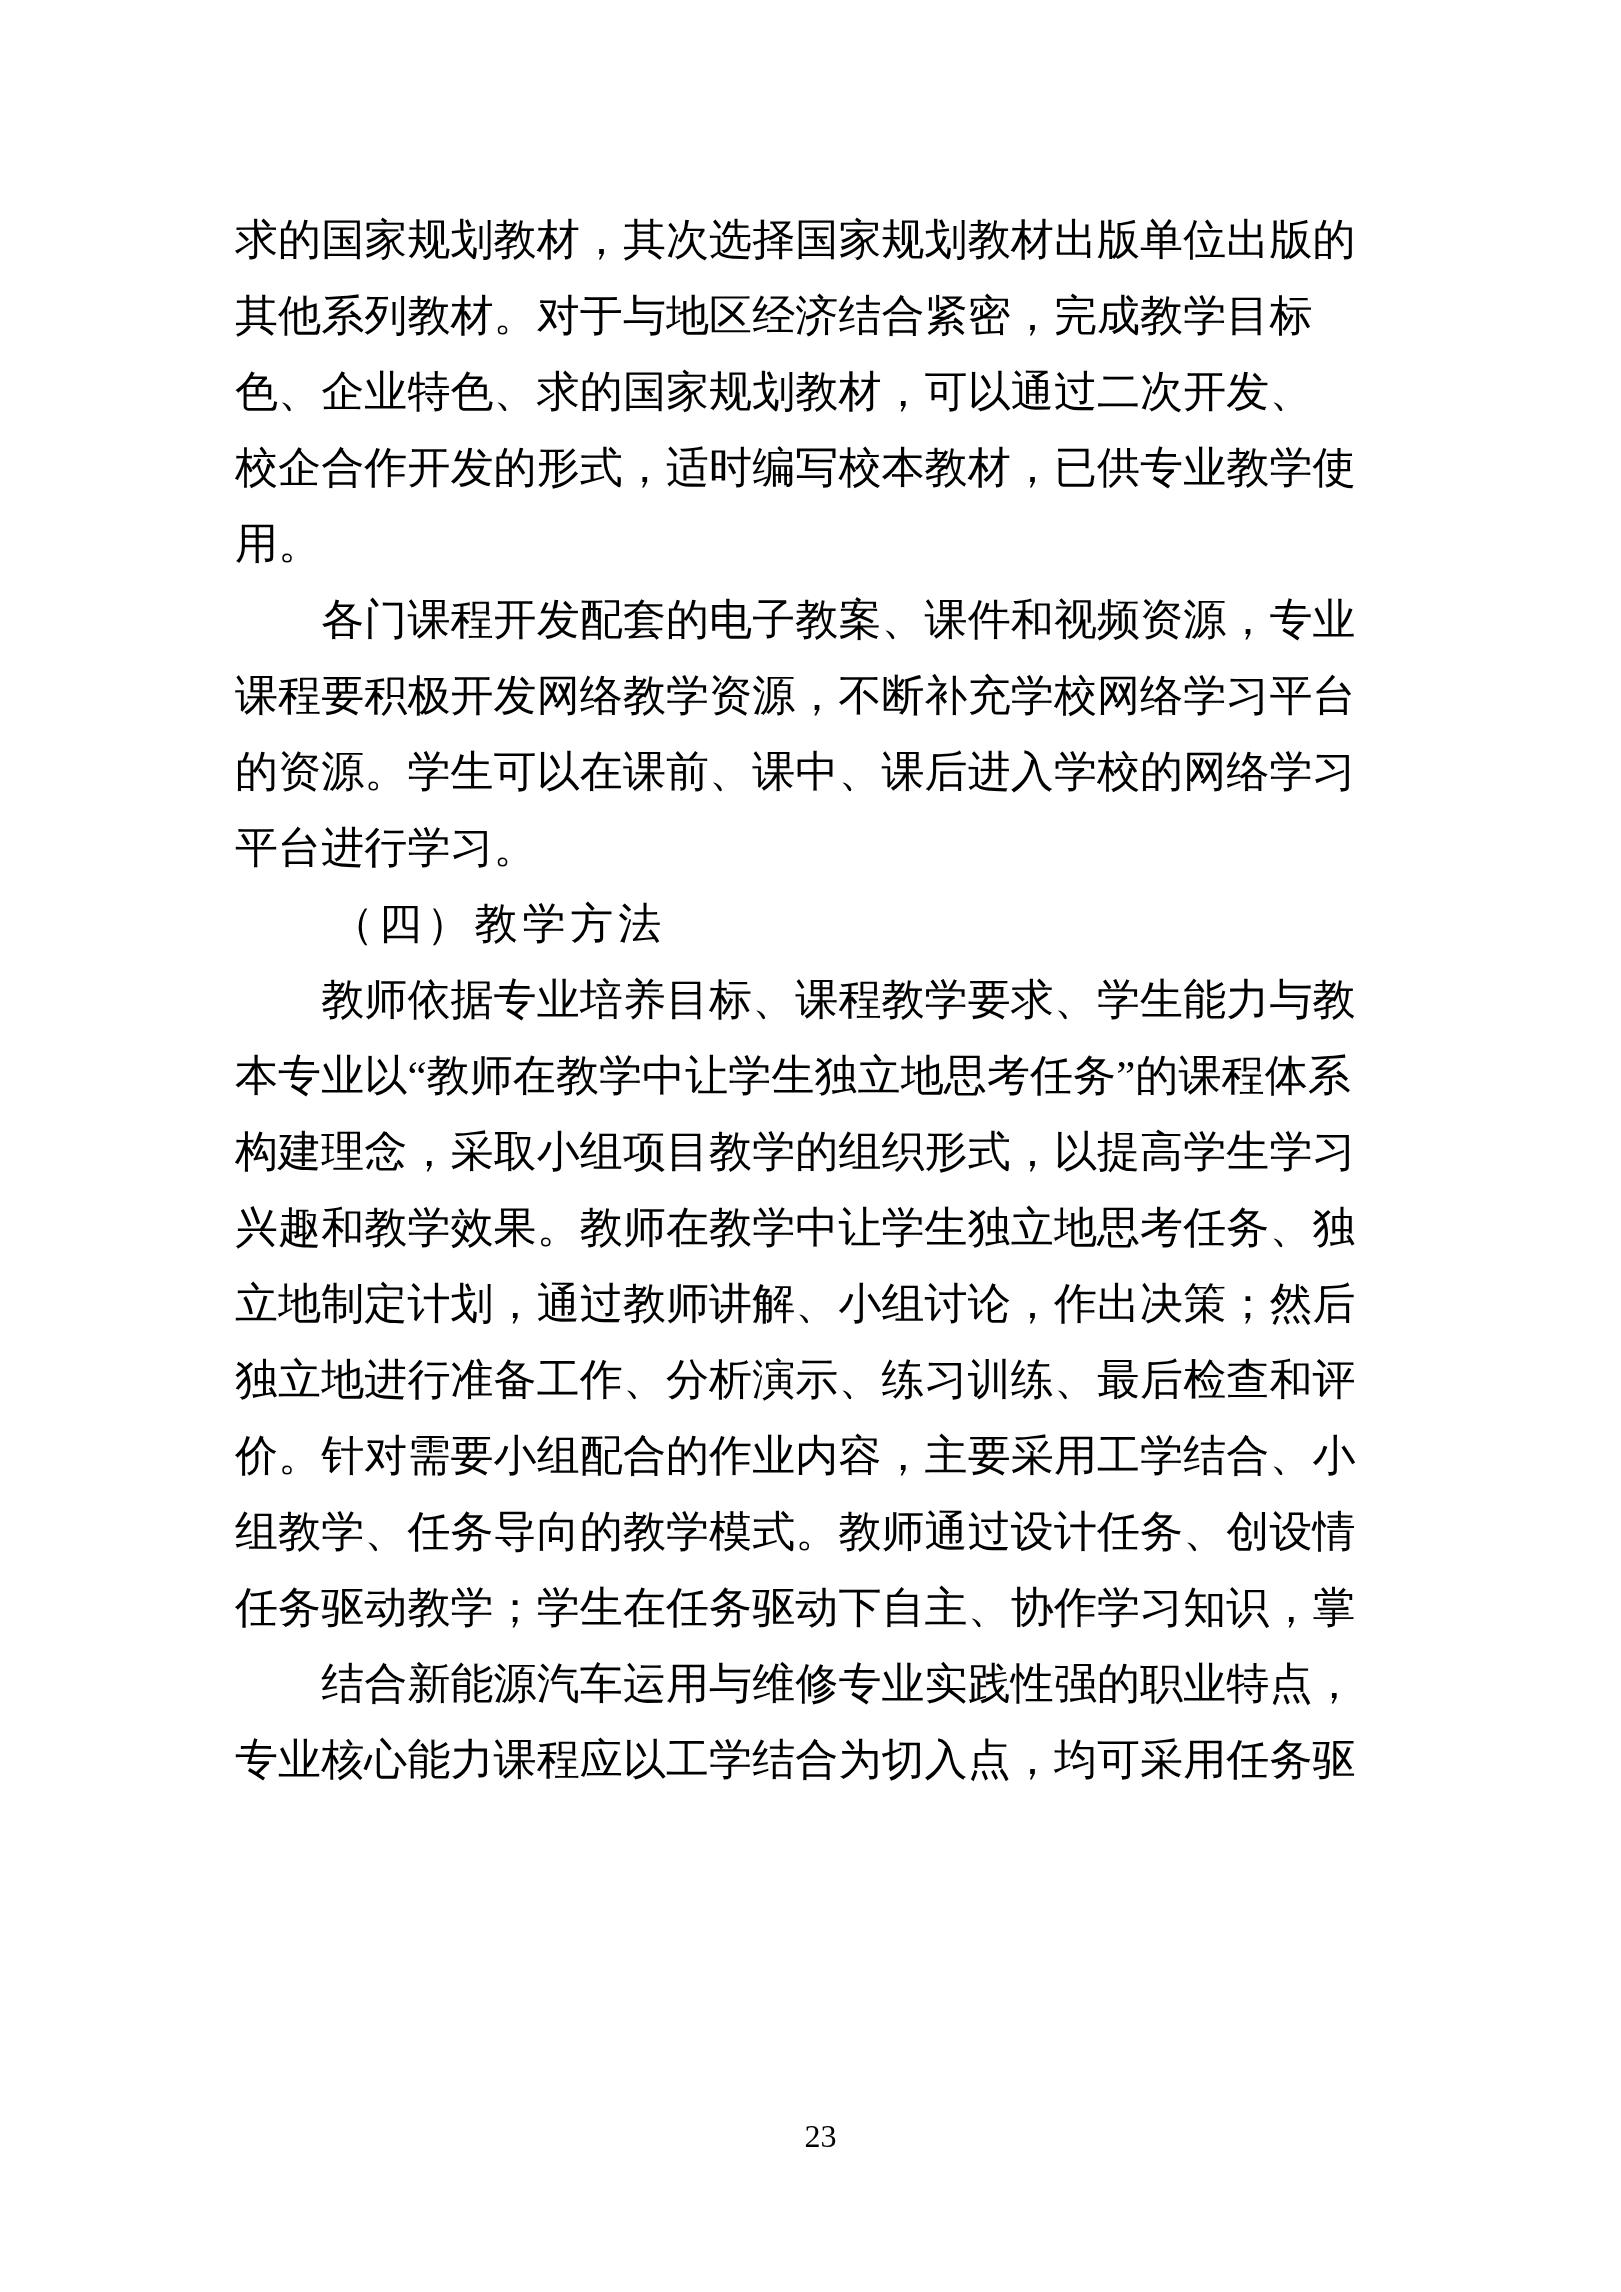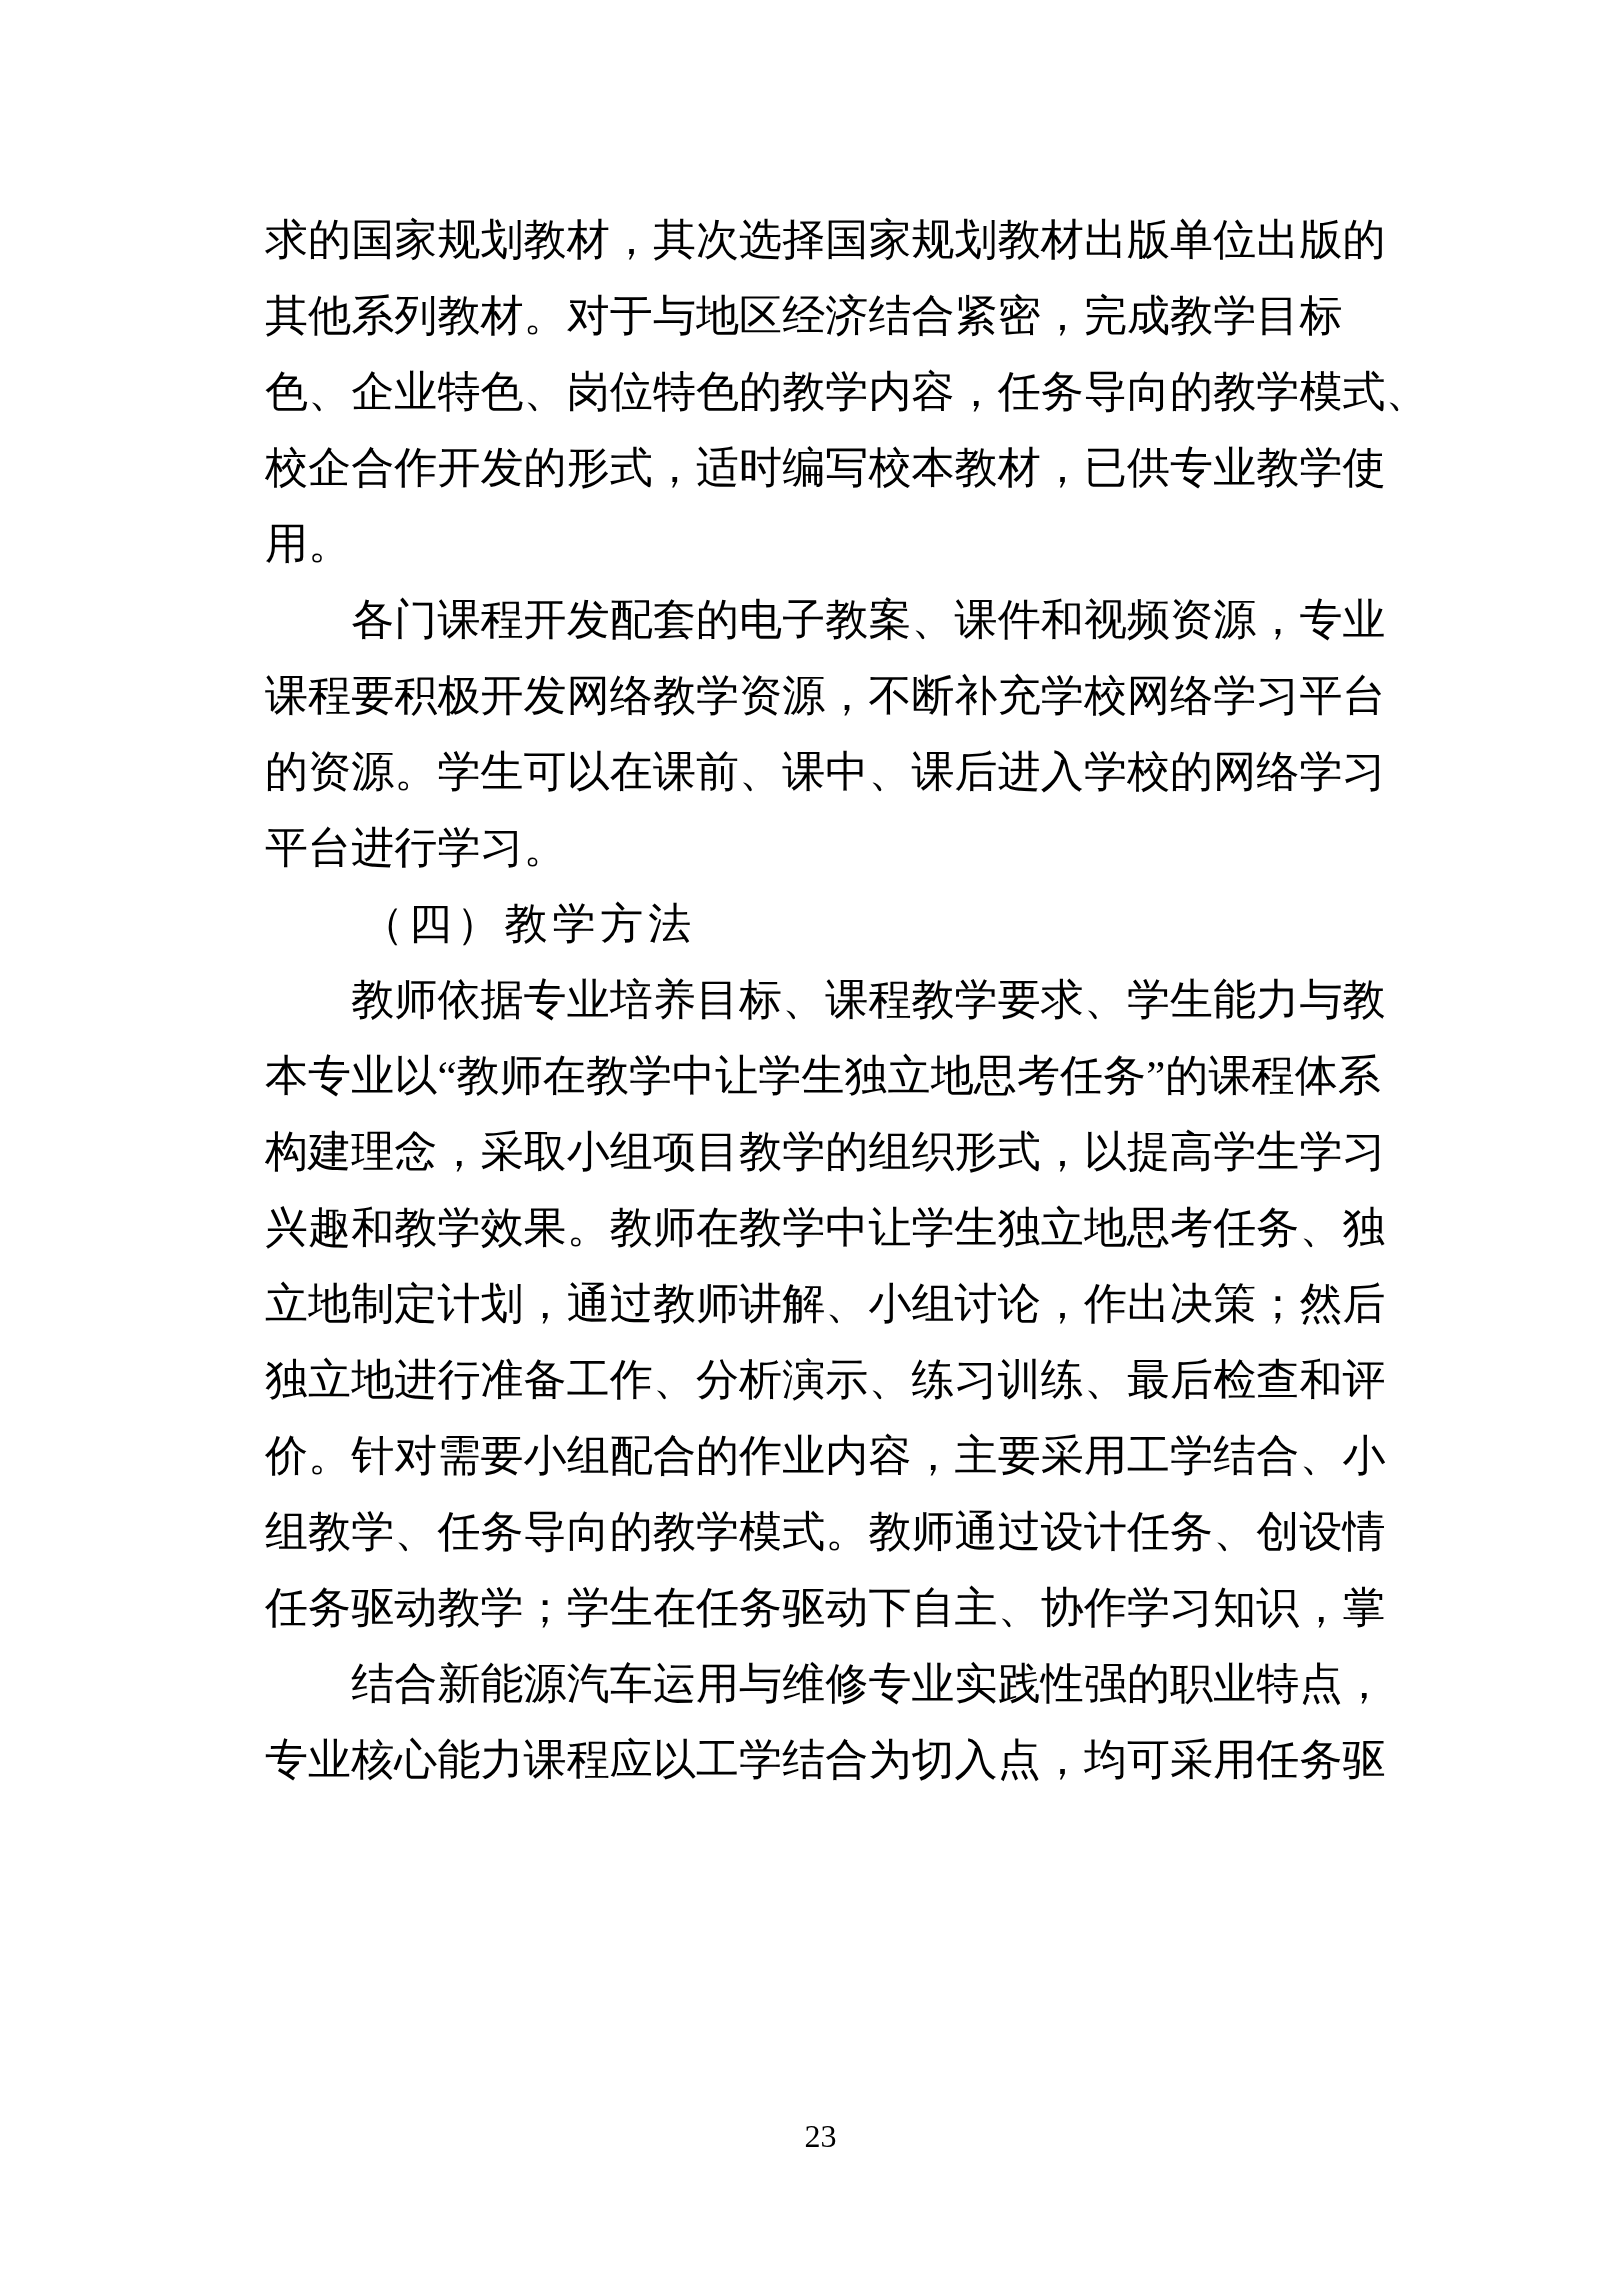--- a/index.html
+++ b/index.html
@@ -11,21 +11,21 @@
     position: relative;
     width: 1621px;
     height: 2293px;
     background: #ffffff;
     color: #000000;
     font-family: "Liberation Serif", "DejaVu Serif", serif;
     overflow: hidden;
   }
   .text-block {
     position: absolute;
-    left: 265px;
+    left: 235px;
     top: 202px;
     width: 1137px;
     font-size: 43px;
     line-height: 76px;
     letter-spacing: 0.1px;
   }
   .line {
     height: 76px;
     white-space: pre;
   }
@@ -42,21 +42,21 @@
     line-height: 39px;
   }
 </style>
 </head>
 <body>
 
 <div class="page">
   <div class="text-block">
     <div class="line">求的国家规划教材，其次选择国家规划教材出版单位出版的</div>
     <div class="line">其他系列教材。对于与地区经济结合紧密，完成教学目标</div>
-    <div class="line">色、企业特色、岗位特色的教学内容，任务导向的教学模式、</div>
+    <div class="line">色、企业特色、求的国家规划教材，可以通过二次开发、</div>
     <div class="line">校企合作开发的形式，适时编写校本教材，已供专业教学使</div>
     <div class="line">用。</div>
     <div class="line">　　各门课程开发配套的电子教案、课件和视频资源，专业</div>
     <div class="line">课程要积极开发网络教学资源，不断补充学校网络学习平台</div>
     <div class="line">的资源。学生可以在课前、课中、课后进入学校的网络学习</div>
     <div class="line">平台进行学习。</div>
     <div class="line heading">　　（四）教学方法</div>
     <div class="line">　　教师依据专业培养目标、课程教学要求、学生能力与教</div>
     <div class="line">本专业以“教师在教学中让学生独立地思考任务”的课程体系</div>
     <div class="line">构建理念，采取小组项目教学的组织形式，以提高学生学习</div>

